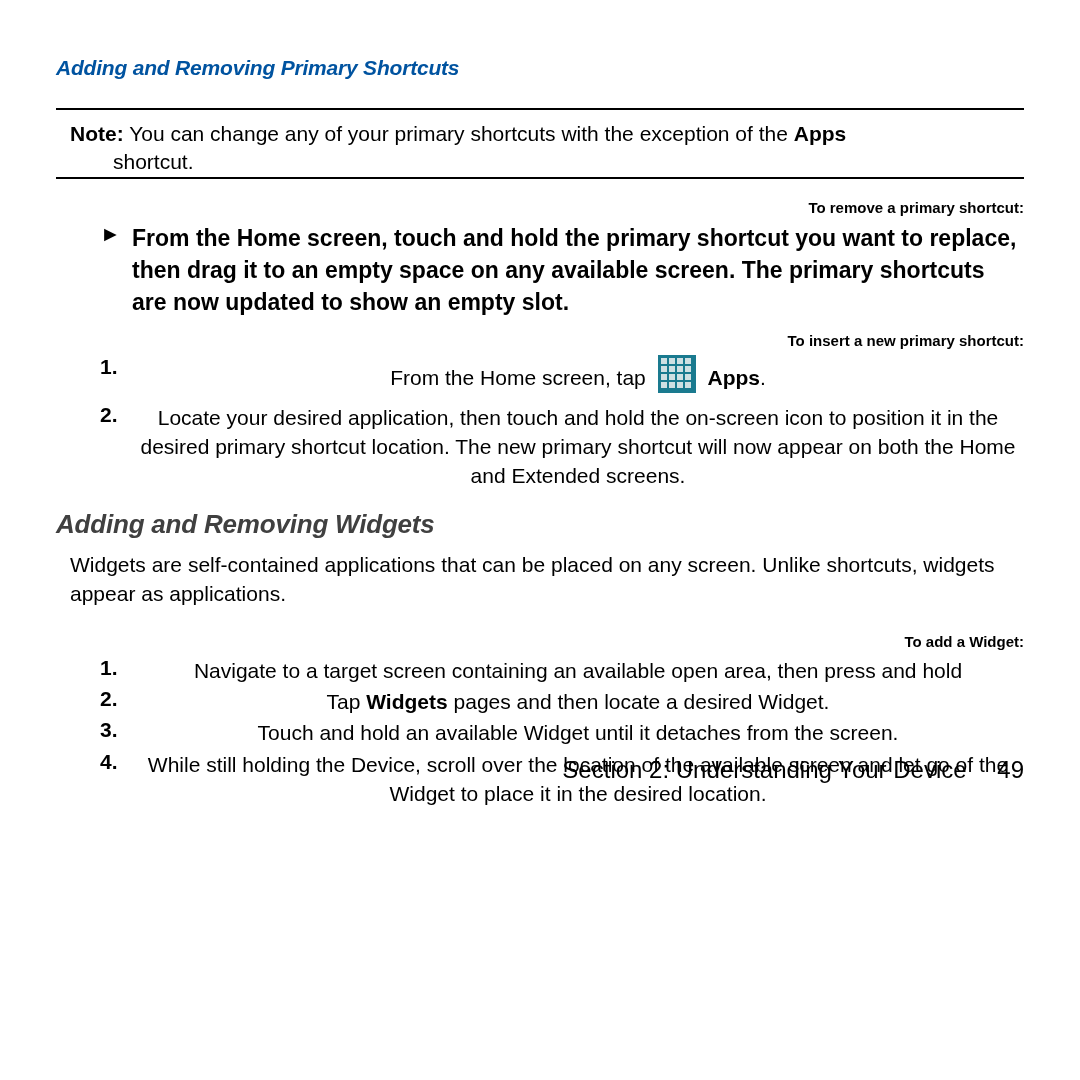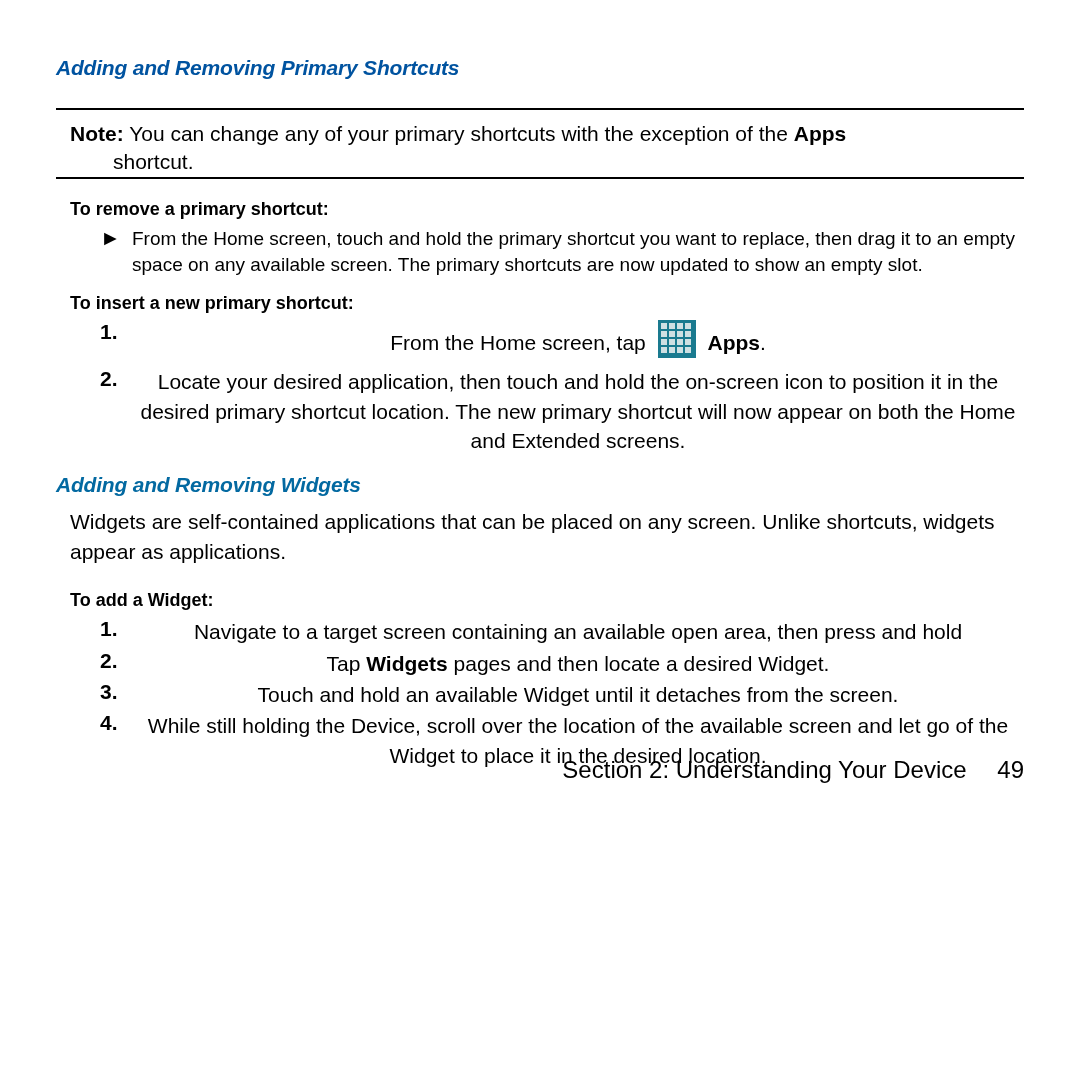--- a/index.html
+++ b/index.html
@@ -24,55 +24,57 @@
     font-style: italic;
     color: #0053a0;
     font-size: 21px;
     letter-spacing: -0.2px;
     margin-bottom: 28px;
   }
   .sub-heading-2 {
     font-family: Arial, Helvetica, sans-serif;
     font-weight: bold;
     font-style: italic;
-    color: #0369a1;
-    font-size: 21px;
+    color: #404040;
+    font-size: 26px;
     letter-spacing: -0.2px;
     margin: 18px 0 10px 0;
   }
   .note-box {
     border-top: 2px solid #000;
     border-bottom: 2px solid #000;
     padding: 10px 4px 0 14px;
     font-size: 21px;
     line-height: 1.35;
     margin-bottom: 20px;
   }
   .note-label { font-weight: bold; }
   .note-bold-inline { font-weight: bold; }
   .note-line2 { margin-left: 43px; }
   .proc-title {
     font-weight: bold;
     margin: 8px 0 6px 14px;
-    font-size: 18px;
+    font-size: 15px;
+    text-align: right;
   }
   .bullet-row {
     display: flex;
     margin-left: 44px;
     padding-right: 2px;
   }
   .bullet-marker {
     flex: 0 0 auto;
     width: 32px;
     font-size: 21px;
   }
   .bullet-text {
     flex: 1 1 auto;
-    font-size: 19px;
+    font-size: 23px;
     line-height: 1.4;
+    font-weight: bold;
   }
   .ol { margin-left: 44px; }
   .ol-row { display: flex; margin-top: 2px; }
   .ol-num {
     flex: 0 0 auto;
     width: 32px;
     font-weight: bold;
     font-size: 21px;
   }
   .ol-text {

